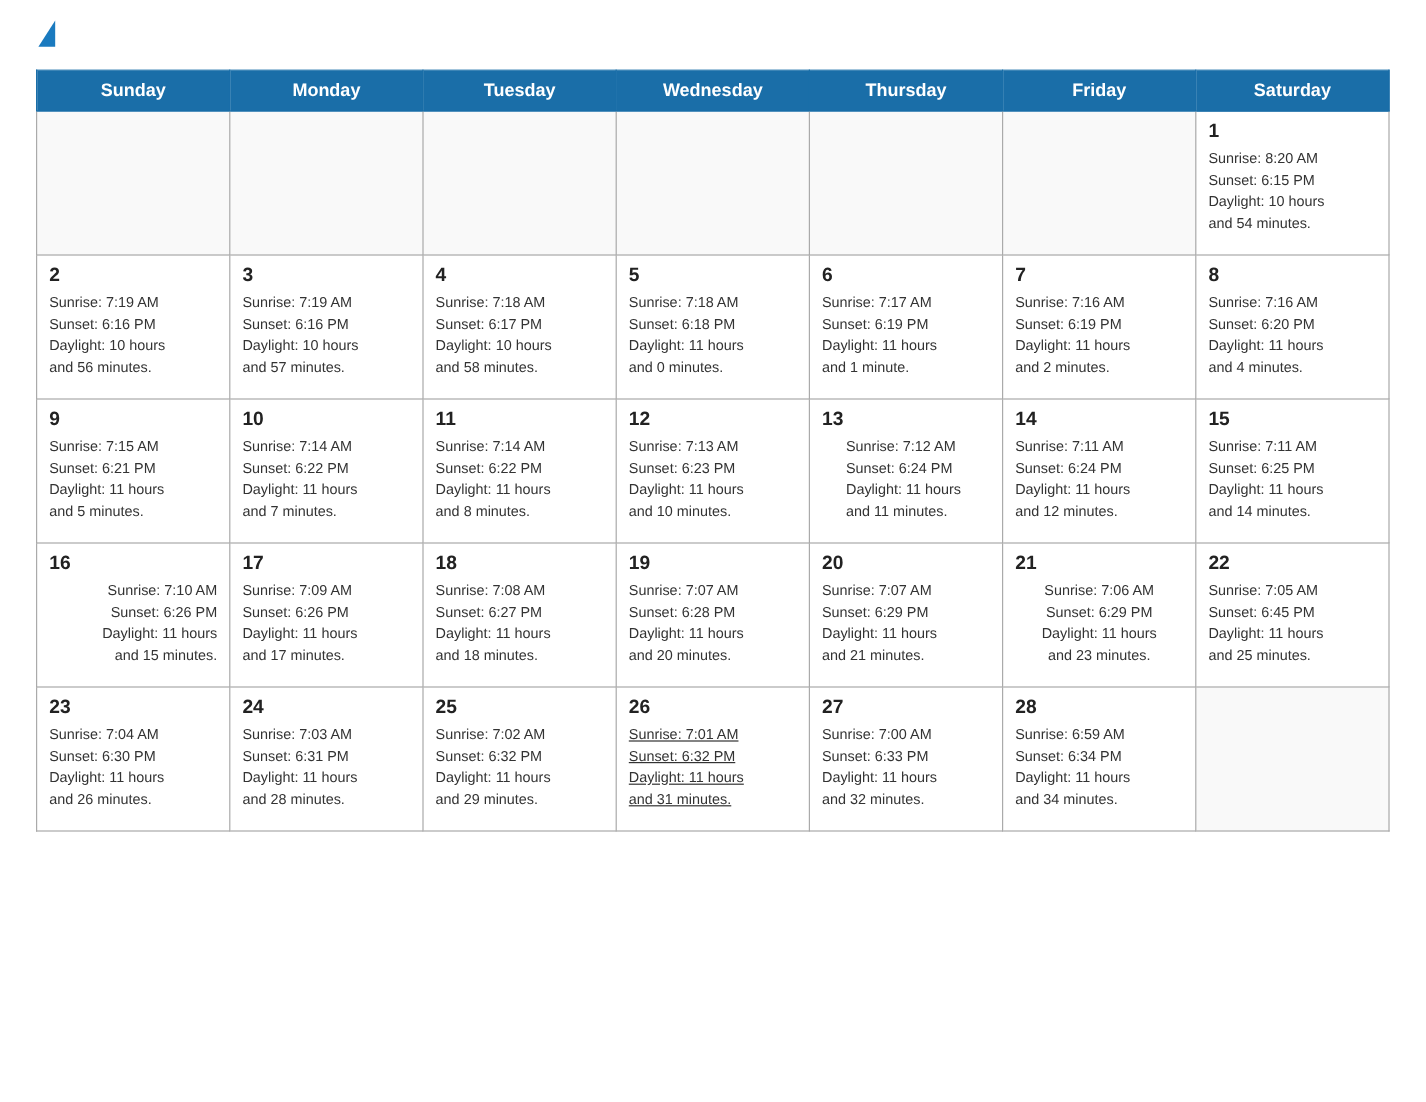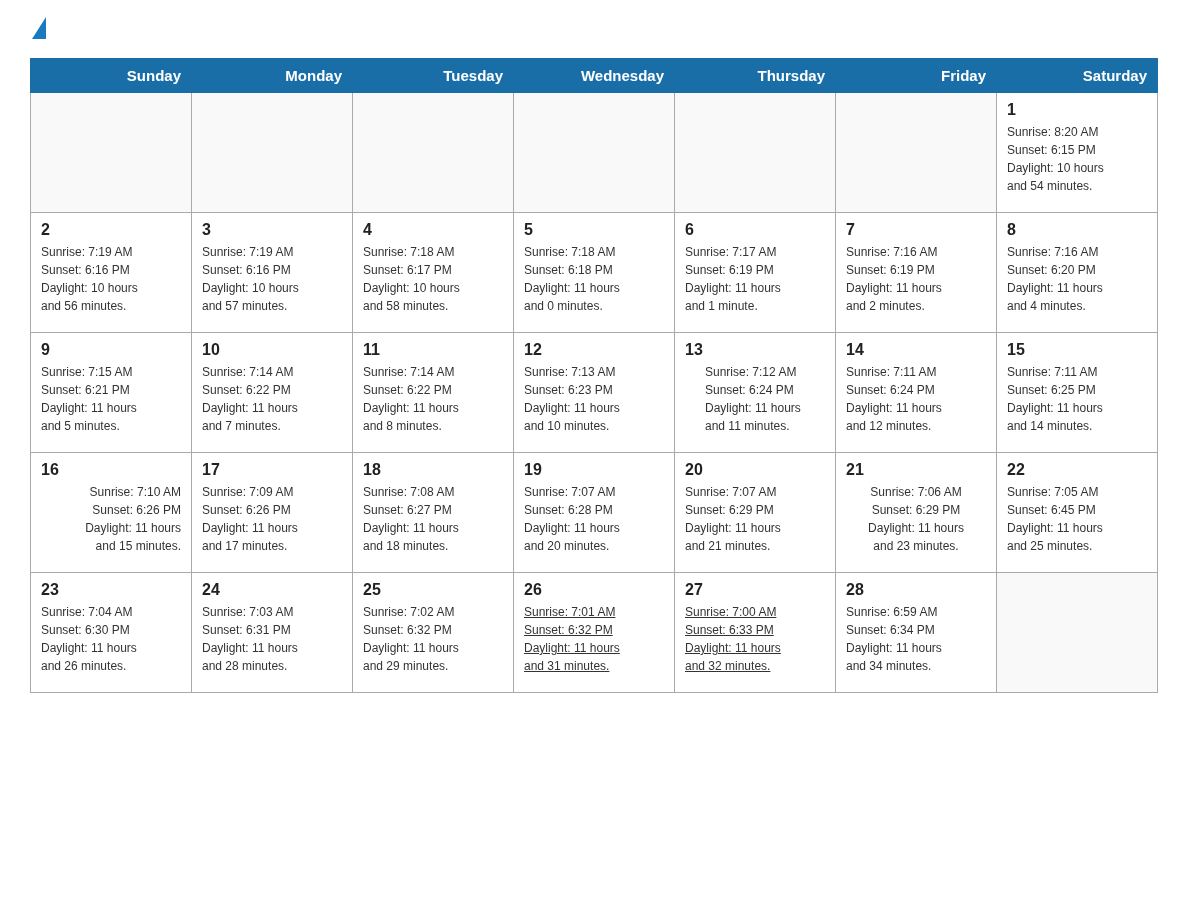--- a/index.html
+++ b/index.html
@@ -66,21 +66,21 @@
       width: 100%;
       border-collapse: collapse;
       border: 1px solid #999;
     }
     .calendar th {
       background-color: #1a6ea8;
       color: #fff;
       font-size: 15px;
       font-weight: bold;
       padding: 8px 10px;
-      text-align: right;
+      text-align: center;
       border: 1px solid #1a6ea8;
     }
     .calendar td {
       vertical-align: top;
       border: 1px solid #aaa;
       padding: 8px 10px;
       width: calc(100% / 7);
       height: 120px;
     }
     .calendar td.empty {
@@ -321,21 +321,21 @@
         </td>
         <td>
           <span class="day-number">26</span>
           <div class="day-info" style="white-space: pre-line; text-decoration: underline;">Sunrise: 7:01 AM
 Sunset: 6:32 PM
 Daylight: 11 hours
 and 31 minutes.</div>
         </td>
         <td>
           <span class="day-number">27</span>
-          <div class="day-info" style="white-space: pre-line; text-decoration: underline;">Sunrise: 7:00 AM
+          <div class="day-info" style="white-space: pre-line;">Sunrise: 7:00 AM
 Sunset: 6:33 PM
 Daylight: 11 hours
 and 32 minutes.</div>
         </td>
         <td>
           <span class="day-number">28</span>
           <div class="day-info" style="white-space: pre-line;">Sunrise: 6:59 AM
 Sunset: 6:34 PM
 Daylight: 11 hours
 and 34 minutes.</div>

